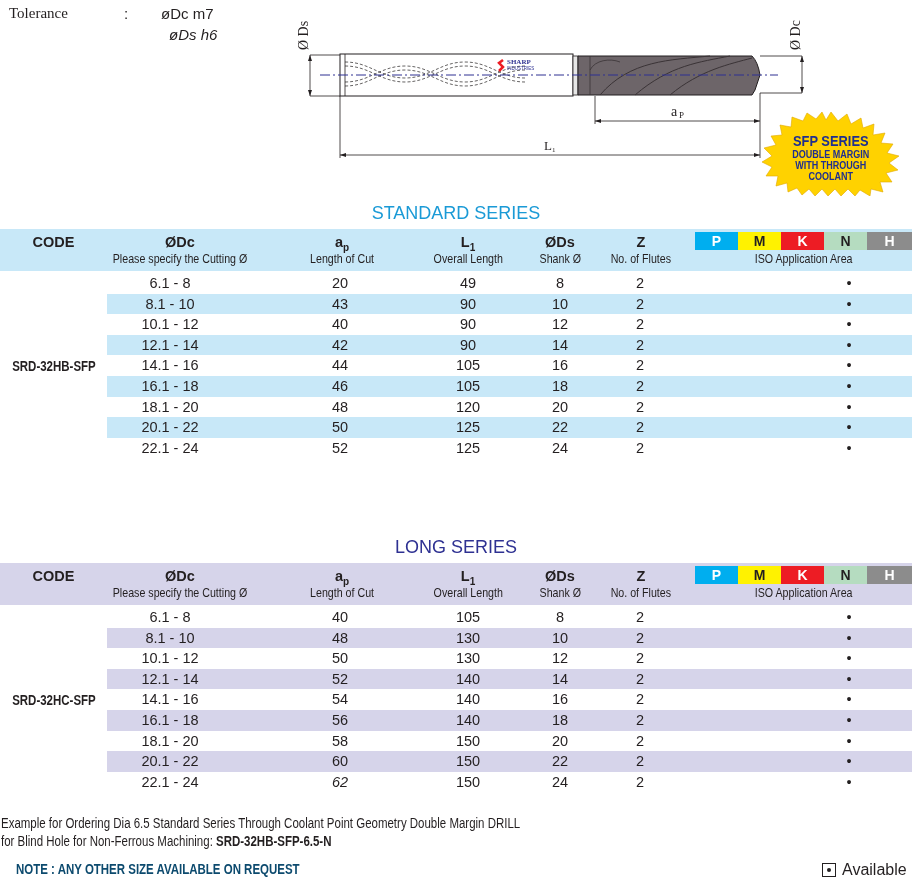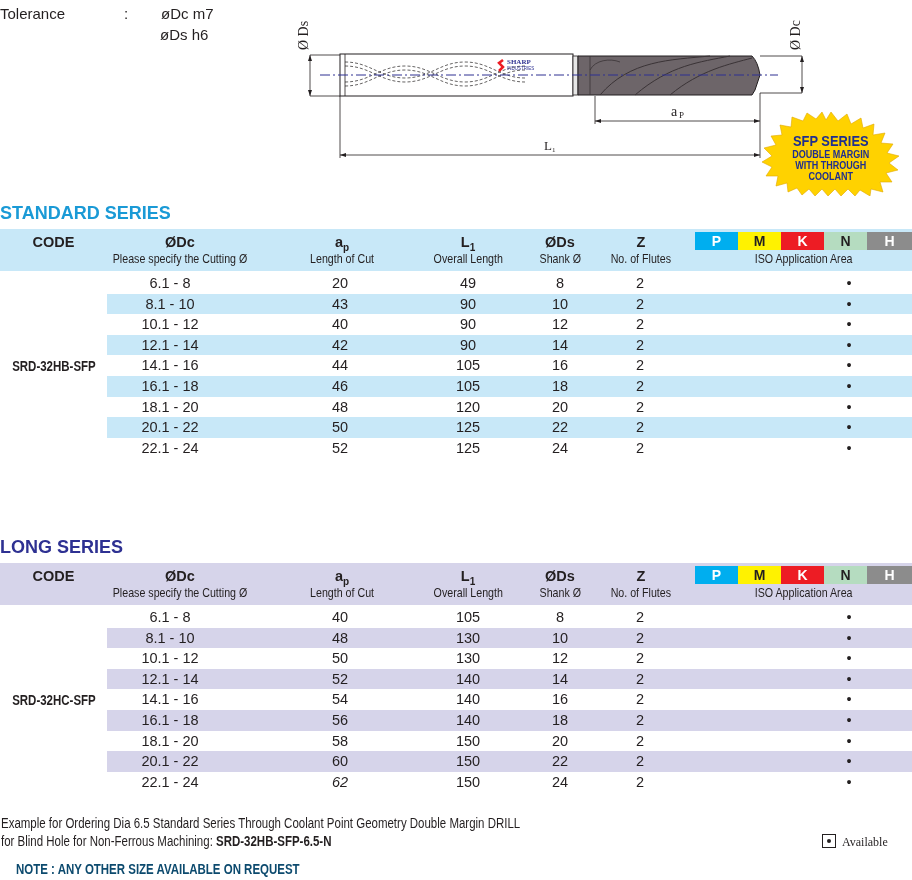--- a/index.html
+++ b/index.html
@@ -3,48 +3,48 @@
 <meta charset="utf-8">
 <style>
   html, body { margin:0; padding:0; background:#ffffff; }
   body { width:912px; height:880px; position:relative; overflow:hidden;
          font-family:"Liberation Sans", sans-serif; color:#231f20; }
   .abs { position:absolute; }
   .tol { font-size:15px; }
   .cond { transform:scaleX(0.82); transform-origin:left center; display:inline-block; white-space:nowrap; }
   .condc { transform:scaleX(0.82); transform-origin:center center; display:inline-block; white-space:nowrap; }
 
-  .series-title { position:absolute; left:0; width:912px; text-align:left;
-                  font-weight:bold; font-size:18px; }
+  .series-title { position:absolute; left:0; width:912px; text-align:center;
+                  font-weight:normal; font-size:18px; }
   .tbl { position:absolute; left:0; width:912px; }
   .hdr { position:absolute; left:0; top:0; width:912px; height:42px; }
   .hcell { position:absolute; text-align:center; }
   .htop { position:absolute; top:5px; font-weight:bold; font-size:14.5px; width:100%; text-align:center; }
   .hbot { position:absolute; top:22px; font-size:13px; width:100%; text-align:center; }
   .iso { position:absolute; top:3px; height:18px; width:43px; text-align:center;
          font-weight:bold; font-size:14px; line-height:18px; }
   .row { position:absolute; left:0; width:912px; height:20.6px; }
   .stripe { position:absolute; left:107px; right:0; top:0; bottom:0; }
   .cell { position:absolute; top:2px; font-size:14.5px; text-align:center; }
   .code { position:absolute; left:0; width:107px; text-align:center; font-weight:bold; font-size:14px; }
 
   .burst { position:absolute; left:762px; top:112px; width:138px; height:84px; }
   .footer1 { position:absolute; left:1px; top:814px; font-size:14px; line-height:18px; }
   .note { position:absolute; left:16px; top:861px; font-size:14px; font-weight:bold; color:#0c4a6e; }
-  .legend { position:absolute; left:822px; top:834px; font-size:12px;font-family:Liberation Serif, serif; }
+  .legend { position:absolute; left:822px; top:861px; font-size:16px; }
   .legend-box { display:inline-block; width:12px; height:12px; border:1px solid #231f20; position:relative; vertical-align:-2px; margin-right:6px; }
   .legend-box::after { content:""; position:absolute; left:4px; top:4px; width:4px; height:4px; background:#231f20; border-radius:50%; }
 </style>
 </head>
 <body>
 
-<div class="abs tol" style="left:0; top:5px;">Tolerance</div>
+<div class="abs tol" style="left:9px; top:5px;font-family:Liberation Serif, serif;">Tolerance</div>
 <div class="abs tol" style="left:124px; top:5px;">:</div>
 <div class="abs tol" style="left:161px; top:5px;">øDc m7</div>
-<div class="abs tol" style="left:160px; top:26px;">øDs h6</div>
+<div class="abs tol" style="left:169px; top:26px;font-style:italic;">øDs h6</div>
 
 <div class="abs" style="left:290px; top:0; width:520px; height:170px;">
   <svg width="520" height="170" viewBox="0 0 520 170">
 
     <line x1="20" y1="55" x2="50" y2="55" stroke="#231f20" stroke-width="0.8"></line>
     <line x1="20" y1="96" x2="50" y2="96" stroke="#231f20" stroke-width="0.8"></line>
     <line x1="20" y1="55" x2="20" y2="96" stroke="#231f20" stroke-width="0.8"></line>
     <polygon points="20,55 18,61 22,61" fill="#231f20"></polygon>
     <polygon points="20,96 18,90 22,90" fill="#231f20"></polygon>
 

